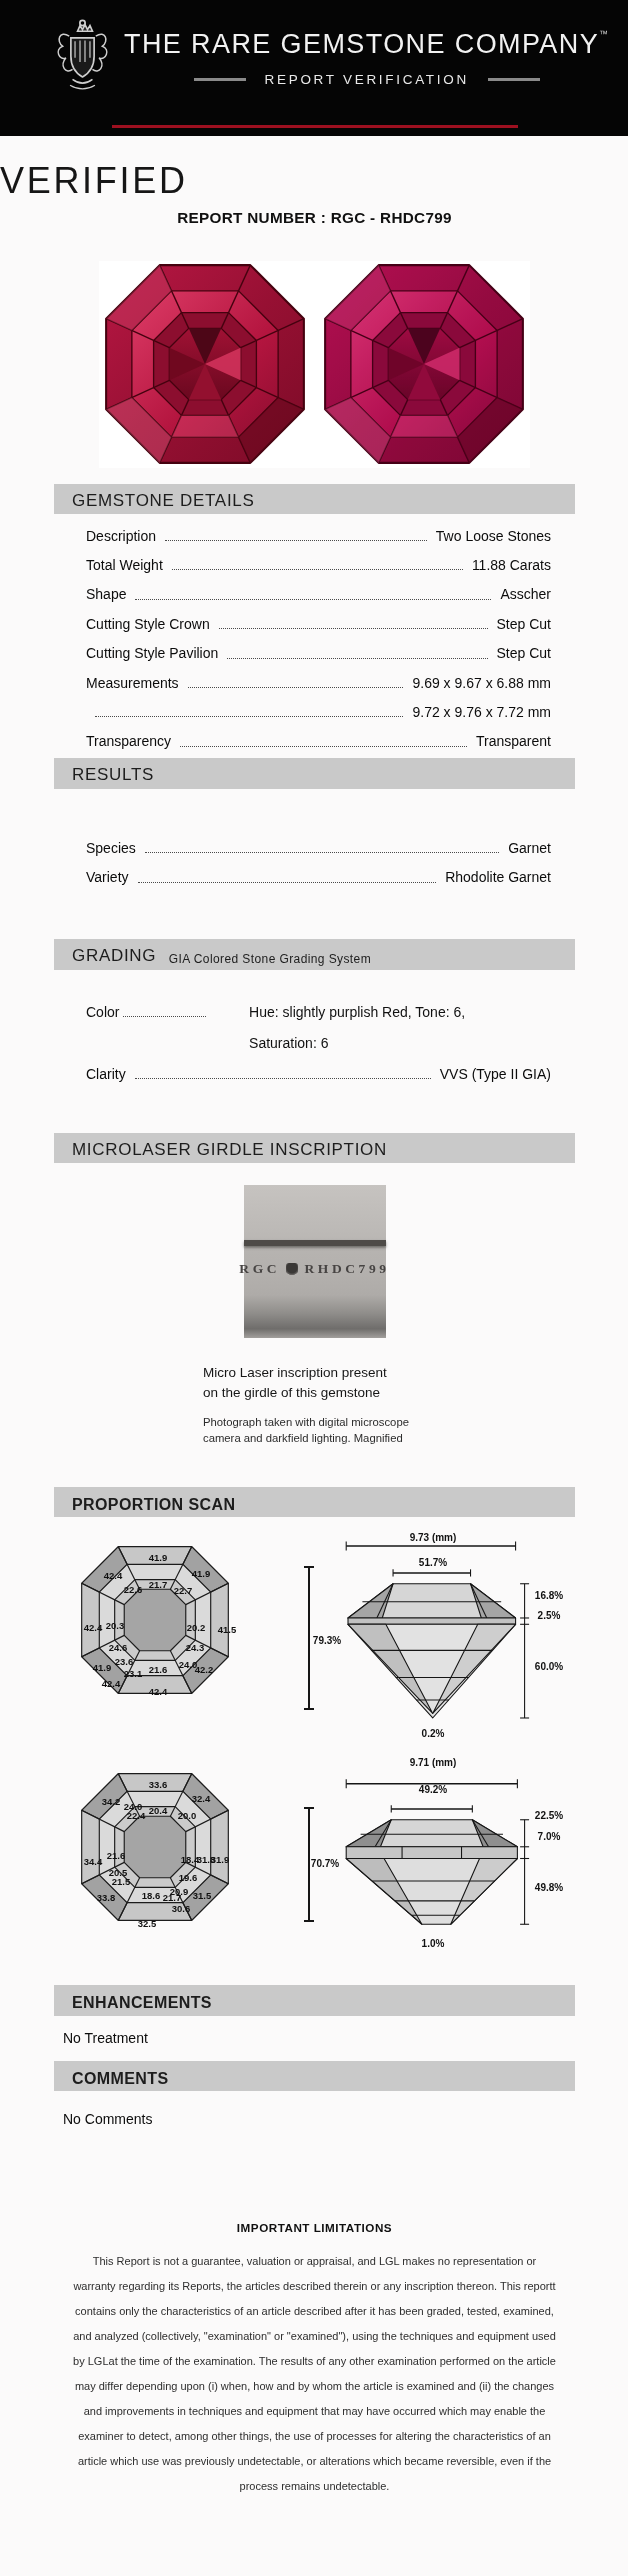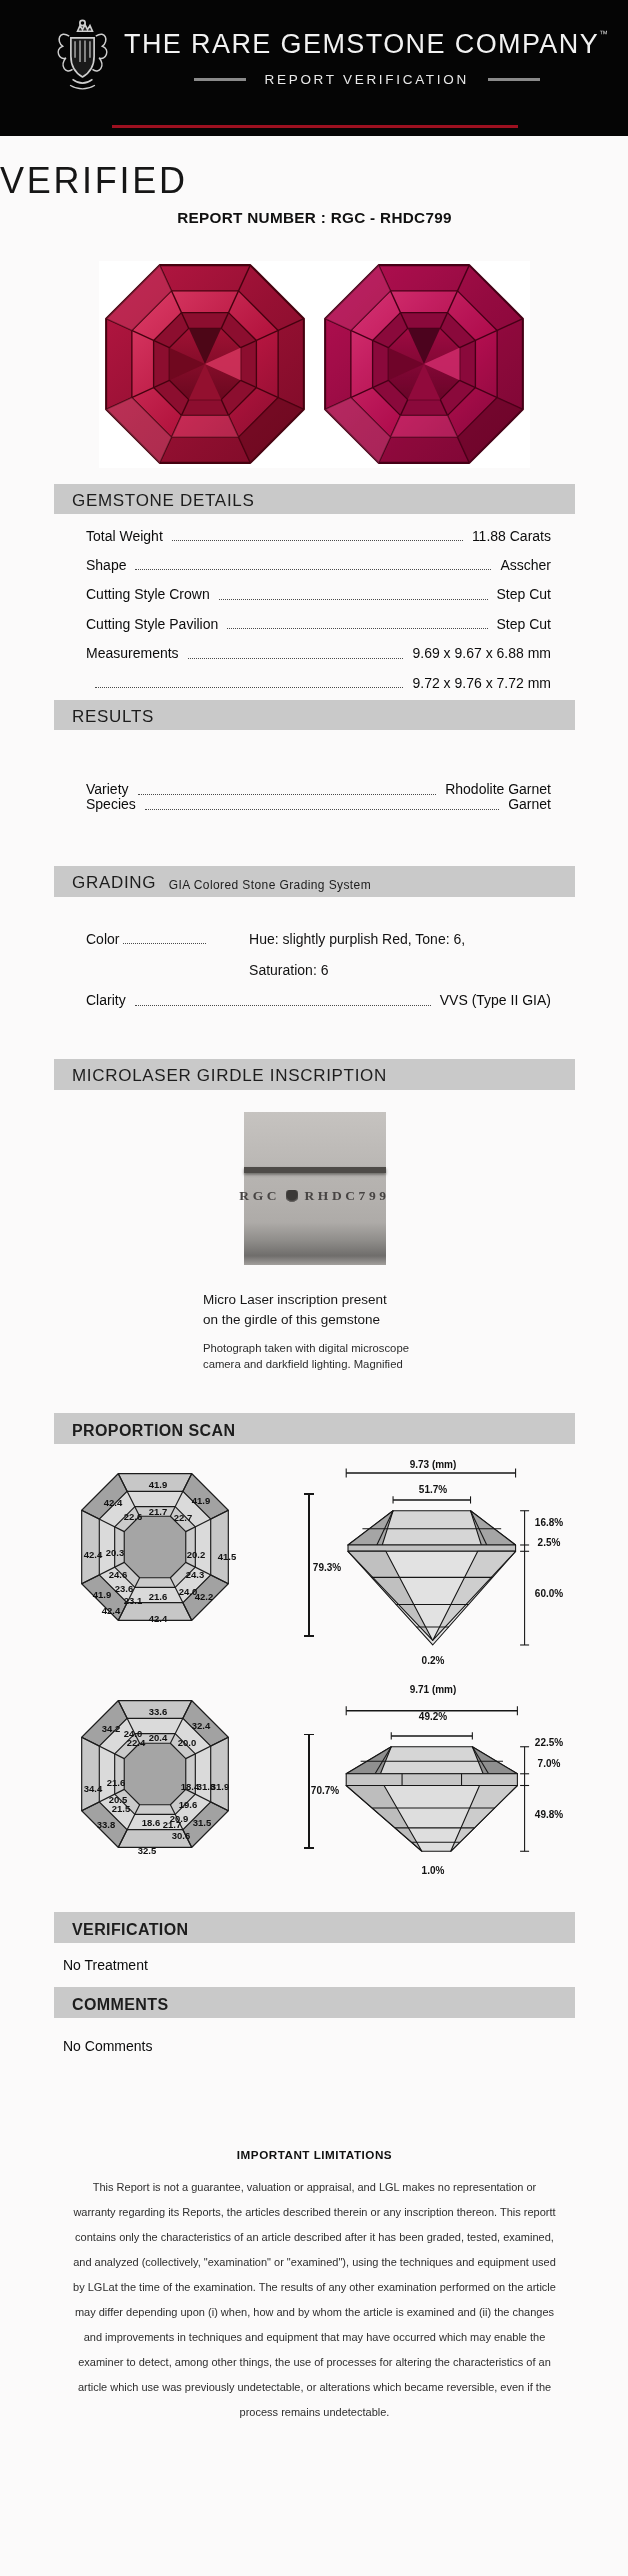--- a/index.html
+++ b/index.html
@@ -149,20 +149,25 @@
     <svg viewBox="0 0 200 200" style="filter:hue-rotate(-9deg) brightness(0.92) saturate(1.12);">
       <use href="#stoneA" xlink:href="#stoneA"></use>
     </svg>
   </div>
 
   <div class="bar" style="margin-top:16px;">
     <span class="bar-title">GEMSTONE DETAILS</span>
   </div>
   <div class="rows">
     <div class="row">
+        <span class="lbl">Description</span>
+        <span class="leader"></span>
+        <span class="val">Two Loose Stones</span>
+      </div>
+    <div class="row">
         <span class="lbl">Total Weight</span>
         <span class="leader"></span>
         <span class="val">11.88 Carats</span>
       </div>
     <div class="row">
         <span class="lbl">Shape</span>
         <span class="leader"></span>
         <span class="val">Asscher</span>
       </div>
     <div class="row">
@@ -177,36 +182,41 @@
       </div>
     <div class="row">
         <span class="lbl">Measurements</span>
         <span class="leader"></span>
         <span class="val">9.69 x 9.67 x 6.88 mm</span>
       </div>
     <div class="row">
         <span class="lbl"></span>
         <span class="leader"></span>
         <span class="val">9.72 x 9.76 x 7.72 mm</span>
+      </div>
+    <div class="row">
+        <span class="lbl">Transparency</span>
+        <span class="leader"></span>
+        <span class="val">Transparent</span>
       </div>
   </div>
 
   <div class="bar" style="margin-top:9px;">
     <span class="bar-title">RESULTS</span>
   </div>
   <div class="rows" style="margin-top:52px;">
-    <div class="row">
-        <span class="lbl">Variety</span>
-        <span class="leader"></span>
-        <span class="val">Rhodolite Garnet</span>
-      </div>
     <div class="row" style="margin-top:0;">
         <span class="lbl">Species</span>
         <span class="leader"></span>
         <span class="val">Garnet</span>
+      </div>
+    <div class="row">
+        <span class="lbl">Variety</span>
+        <span class="leader"></span>
+        <span class="val">Rhodolite Garnet</span>
       </div>
   </div>
 
   <div class="bar" style="margin-top:54px;">
     <span class="bar-title">GRADING</span>
     <span class="bar-sub">GIA Colored Stone Grading System</span>
   </div>
   <div class="rows" style="margin-top:34px;">
     <div class="row-color">
       <span class="lbl">Color</span>
@@ -395,21 +405,21 @@
       <span class="ps-label big" style="left: 381px; top: 7.2px;">9.71 (mm)</span>
       <span class="ps-label big" style="left: 381px; top: 34px;">49.2%</span>
       <span class="ps-label big" style="left: 497px; top: 60px;">22.5%</span>
       <span class="ps-label big" style="left: 497px; top: 81px;">7.0%</span>
       <span class="ps-label big" style="left: 497px; top: 132px;">49.8%</span>
       <span class="ps-label big" style="left: 381px; top: 188px;">1.0%</span>
       <span class="ps-label big" style="left: 273px; top: 108px;">70.7%</span>
     </div>
 
   <div class="bar bold" style="margin-top:14.4px;">
-    <span class="bar-title">VERIFICATION</span>
+    <span class="bar-title">ENHANCEMENTS</span>
   </div>
   <div class="plain-value">No Treatment</div>
 
   <div class="bar bold" style="margin-top:14.4px;">
     <span class="bar-title">COMMENTS</span>
   </div>
   <div class="plain-value" style="margin-top:20px;">No Comments</div>
 
   <div class="limit-title">IMPORTANT LIMITATIONS</div>
   <div class="limit-body">This Report is not a guarantee, valuation or appraisal, and LGL makes no representation or warranty regarding its Reports, the articles described therein or any inscription thereon. This reportt contains only the characteristics of an article described after it has been graded, tested, examined, and analyzed (collectively, "examination" or "examined"), using the techniques and equipment used by LGLat the time of the examination. The results of any other examination performed on the article may differ depending upon (i) when, how and by whom the article is examined and (ii) the changes and improvements in techniques and equipment that may have occurred which may enable the examiner to detect, among other things, the use of processes for altering the characteristics of an article which use was previously undetectable, or alterations which became reversible, even if the process remains undetectable.</div>

